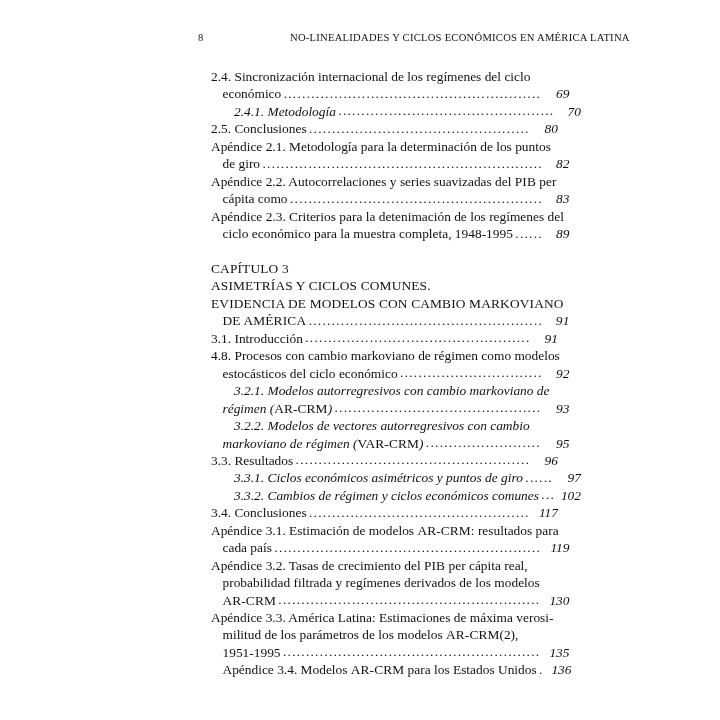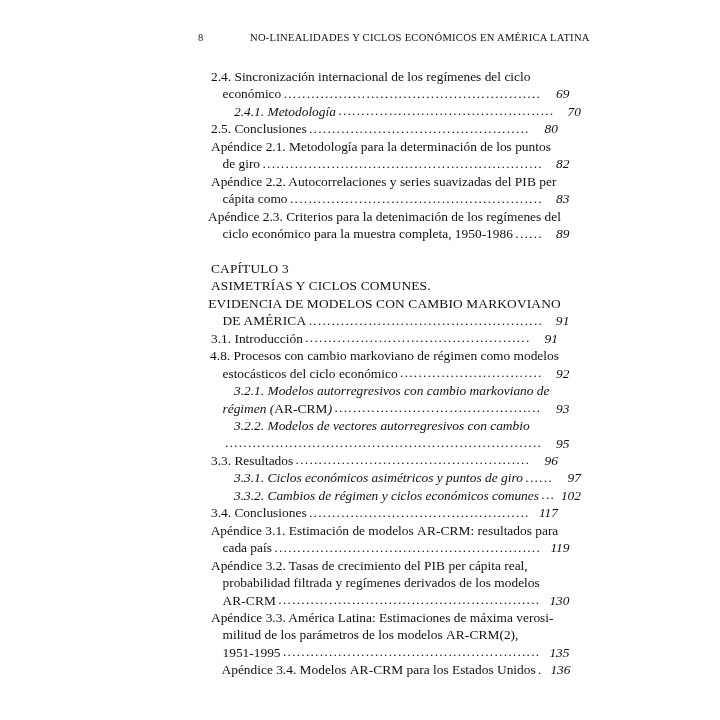--- a/index.html
+++ b/index.html
@@ -37,20 +37,21 @@
   .folio {
     font-size: 10.5px;
     letter-spacing: 0.2px;
     width: 52px;
     flex: 0 0 52px;
   }
   .head-title {
     font-size: 10.6px;
     letter-spacing: 0.25px;
     white-space: nowrap;
+    margin-left: 40px;
   }
 
   
   .toc {
     position: absolute;
     left: 211px;
     top: 68px;
     width: 347px;
   }
 
@@ -59,21 +60,20 @@
     line-height: 17.45px;
     margin: 0;
     text-align: left;
   }
 
   
   .ln {
     display: flex;
     align-items: baseline;
     width: 100%;
-    justify-content: center;
   }
   .ln .txt {
     white-space: pre;
     flex: 0 1 auto;
   }
   .ln .leader {
     flex: 1 1 auto;
     min-width: 4px;
     overflow: hidden;
     white-space: nowrap;
@@ -177,21 +177,21 @@
             <span class="txt">cápita como</span>
             <span class="leader"></span>
             <span class="pg">83</span>
           </div>
         </div>
         <div class="entry">
           <div class="ln i0 nopg">
             <span class="txt">Apéndice 2.3. Criterios para la detenimación de los regímenes del</span>
           </div>
           <div class="ln i1">
-            <span class="txt">ciclo económico para la muestra completa, 1950-1986</span>
+            <span class="txt">ciclo económico para la muestra completa, 1948-1995</span>
             <span class="leader"></span>
             <span class="pg">89</span>
           </div>
         </div>
       </div>
 
     <div class="chapter-gap"></div>
 
     <div class="caps">
       <div class="ln nopg i0">
@@ -238,20 +238,21 @@
             <span class="txt ital">régimen (<span class="sc">AR-CRM</span>)</span>
             <span class="leader"></span>
             <span class="pg">93</span>
           </div>
         </div>
         <div class="entry">
           <div class="ln i2 nopg">
             <span class="txt ital">3.2.2. Modelos de vectores autorregresivos con cambio</span>
           </div>
           <div class="ln i2c">
+            <span class="txt ital">markoviano de régimen (<span class="sc">VAR-CRM</span>)</span>
             <span class="leader"></span>
             <span class="pg">95</span>
           </div>
         </div>
         <div class="entry">
           <div class="ln i0">
             <span class="txt">3.3. Resultados</span>
             <span class="leader"></span>
             <span class="pg">96</span>
           </div>

